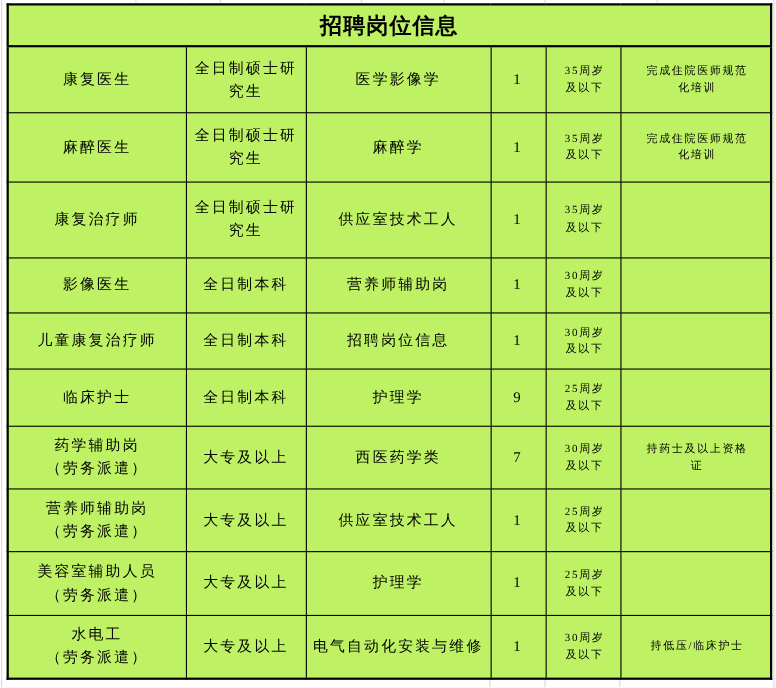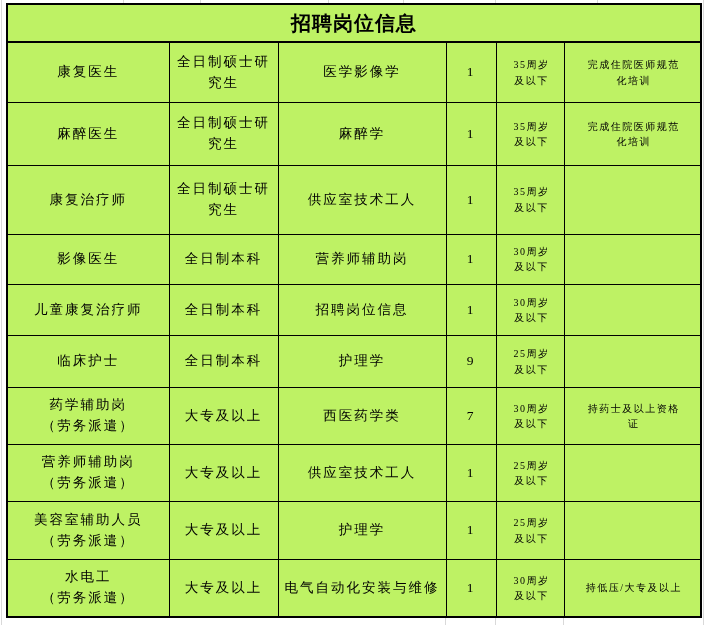--- a/index.html
+++ b/index.html
@@ -197,18 +197,18 @@
           <td class="l"></td>
         </tr>
         <tr style="height: 46px;">
           <td class="c">水电工
 （劳务派遣）</td>
           <td class="c">大专及以上</td>
           <td class="c">电气自动化安装与维修</td>
           <td class="c">1</td>
           <td class="l">30周岁
 及以下</td>
-          <td class="l">持低压/大专及以上</td>
+          <td class="l">持低压/临床护士</td>
         </tr>
       </tbody>
   </table>
 
 </div>
 
 </body></html>

